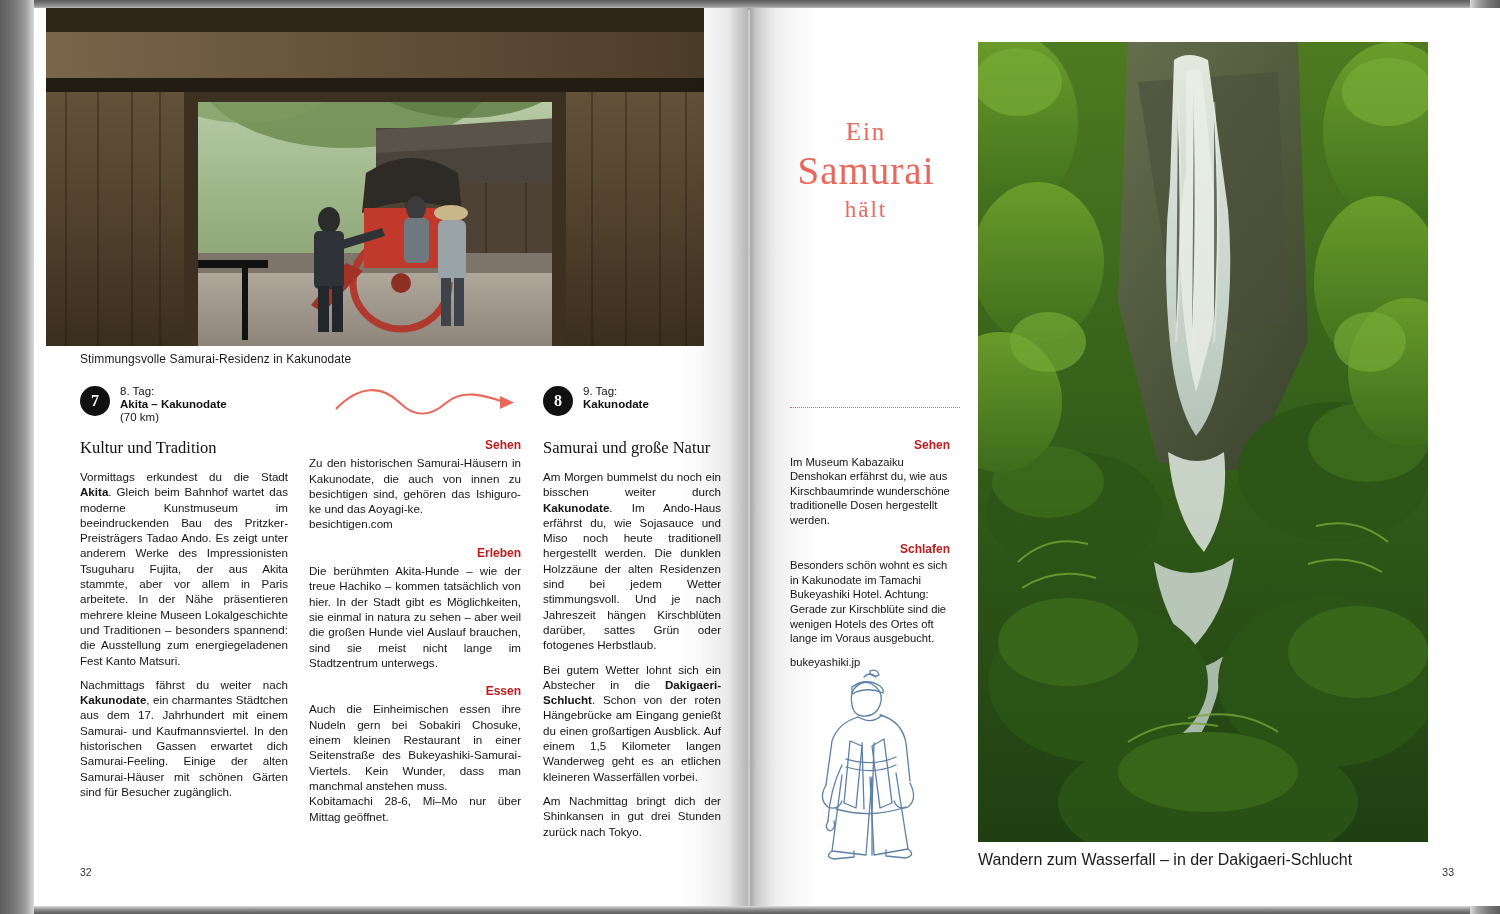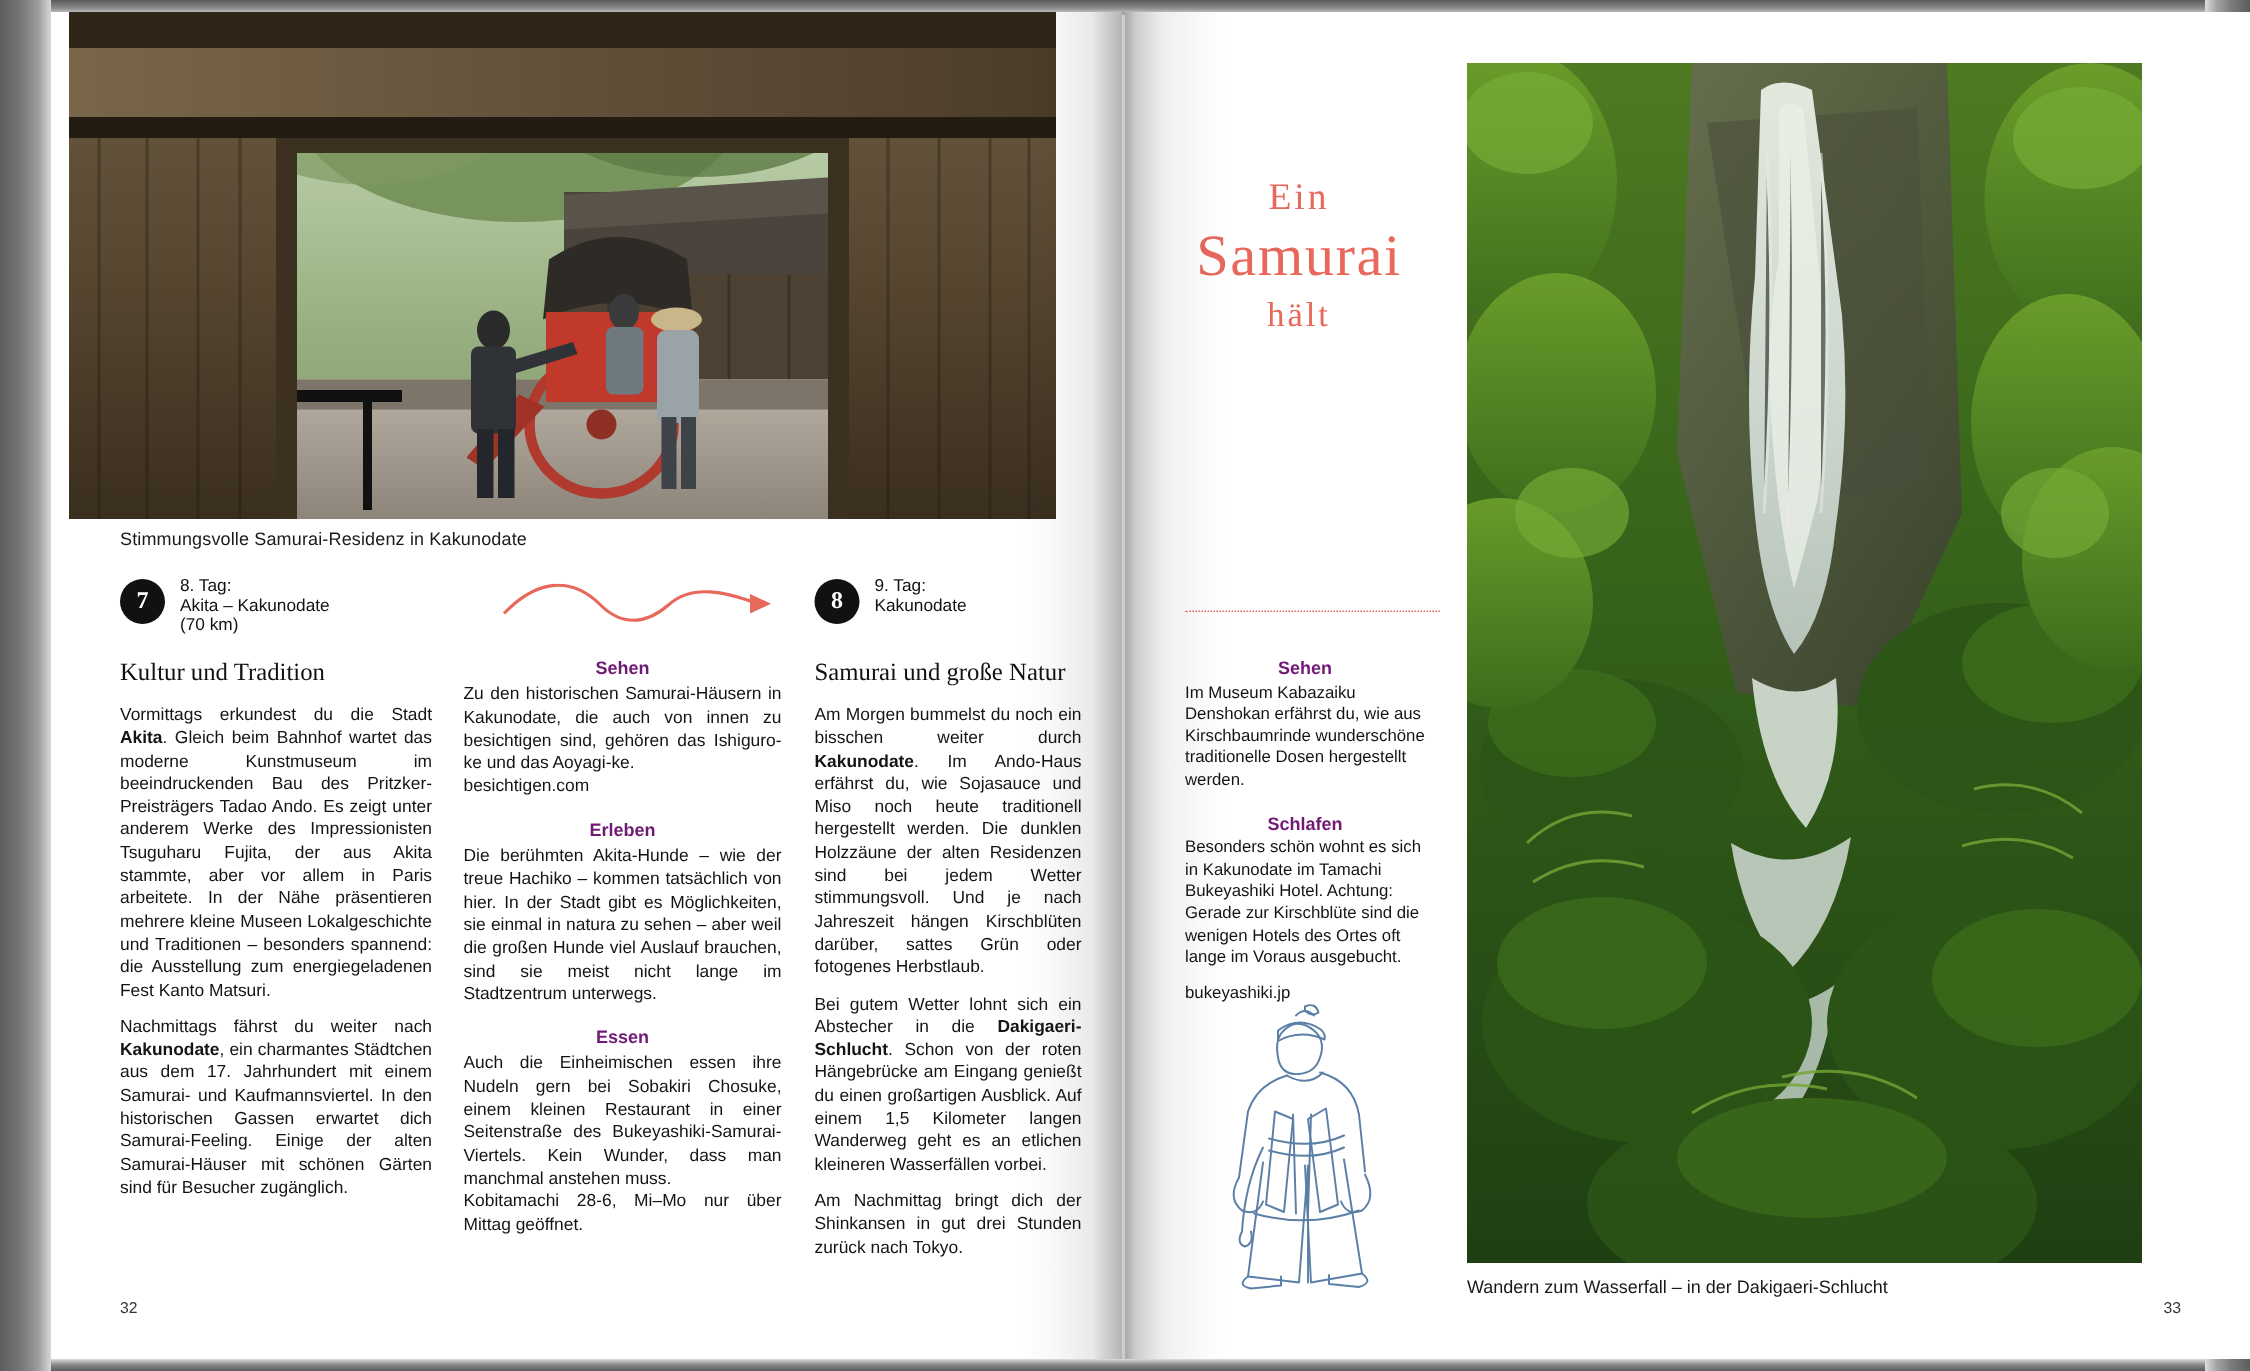--- a/index.html
+++ b/index.html
@@ -103,21 +103,21 @@
     font-weight: bold;
     display: flex; align-items: center; justify-content: center;
     font-family: "Liberation Serif", serif;
   }
   .day-text {
     position: absolute;
     font-size: 11.5px;
     line-height: 13.2px;
     color: #111;
   }
-  .day-text b { font-weight: normal; }
+  .day-text b { font-weight: bold; }
 
   .arrow-wrap {
     position: absolute;
     left: 300px; top: 381px;
     width: 190px; height: 32px;
   }
 
   .col {
     position: absolute;
     font-size: 11.6px;
@@ -132,25 +132,25 @@
   .col-head {
     font-family: "Liberation Serif", serif;
     font-size: 16.5px;
     line-height: 20px;
     color: #111;
     margin: 0 0 11px 0;
     text-align: left;
     font-weight: normal;
   }
   .sub-head {
-    color: #701a75;
+    color: #b91c1c;
     font-weight: bold;
     font-size: 12px;
     margin: 0 0 2px 0;
-    text-align: center;
+    text-align: right;
   }
   .col p { margin: 0 0 9px 0; }
   .col p.tight { margin-bottom: 0; }
   .col b { font-weight: bold; }
   .blk { margin-bottom: 14px; }
 
   .folio {
     position: absolute;
     bottom: 28px;
     font-size: 10.5px;
@@ -164,21 +164,21 @@
     position: absolute;
     left: 228px; top: 34px;
     width: 450px; height: 800px;
     overflow: hidden;
     background: #24400f;
   }
   .photo-right-caption {
     position: absolute;
     left: 228px;
     top: 843px;
-    font-size: 12px;
+    font-size: 16px;
     color: #1a1a1a;
   }
 
   .chapter-title {
     position: absolute;
     left: 22px;
     top: 110px;
     width: 188px;
     text-align: center;
     color: #e8685c;

